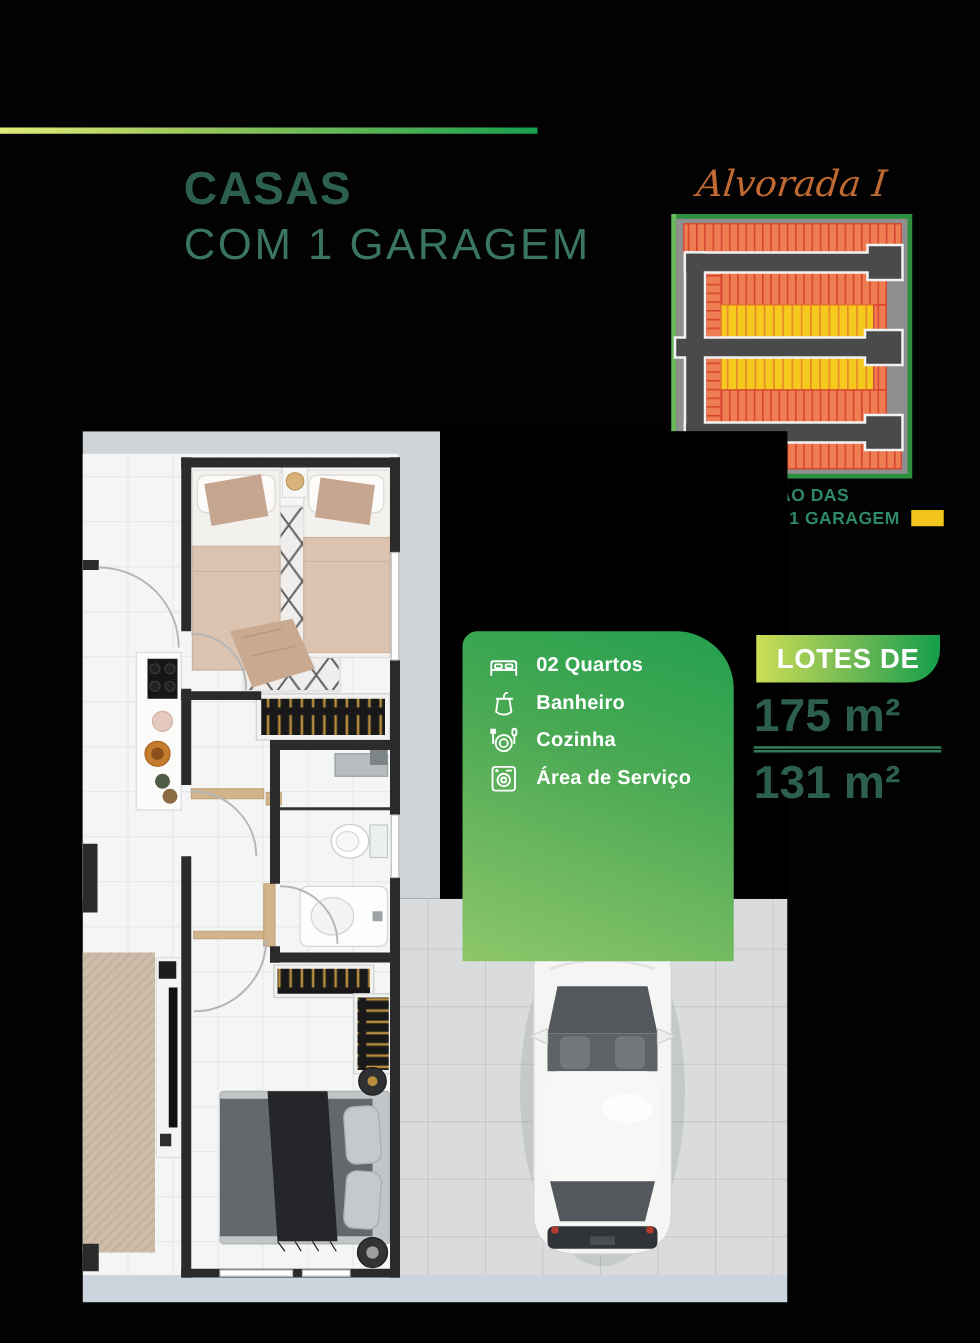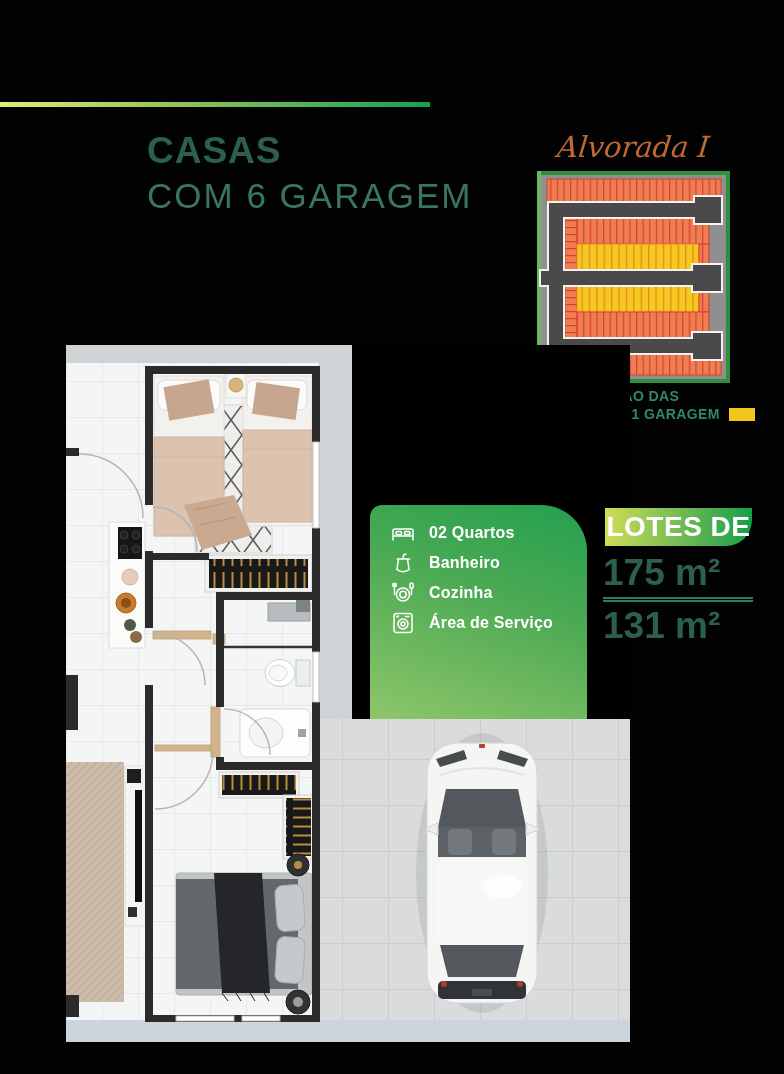--- a/index.html
+++ b/index.html
@@ -12,46 +12,46 @@
   .title .t2{font-size:35px;font-weight:400;letter-spacing:2px;color:#3a7560;}
   .alvorada{position:absolute;left:537px;top:130px;width:193px;text-align:center;
         font-family:"DejaVu Serif","Liberation Serif",serif;font-style:italic;
         font-size:29px;color:#c06a33;transform:skewX(-6deg);}
   .map{position:absolute;left:537px;top:171px;width:193px;height:212px;}
   .map-caption{position:absolute;left:538px;top:387px;color:#2e8a66;font-size:14px;
         font-weight:700;letter-spacing:.4px;line-height:18px;}
   .cap-row{display:flex;align-items:center;}
   .swatch{display:inline-block;width:26px;height:13px;background:#f2c51d;margin-left:9px;}
   .floorplan{position:absolute;left:66px;top:345px;width:564px;height:697px;}
-  .feature-panel{position:absolute;left:370px;top:505px;width:217px;height:214px;
+  .feature-panel{position:absolute;left:370px;top:505px;width:217px;height:264px;
         border-radius:12px 46px 0 0;
         background:linear-gradient(200deg,#23a04f 0%,#4aa953 40%,#8ec66a 100%);
         padding:13px 0 16px 20px;box-sizing:border-box;}
   .feat{display:flex;align-items:center;height:30px;gap:13px;}
   .feat .ficon{width:26px;height:26px;flex:0 0 26px;display:flex;align-items:center;}
   .feat .flabel{color:#fff;font-size:16px;font-weight:600;letter-spacing:.2px;white-space:nowrap;}
   .lotes-badge{position:absolute;left:605px;top:508px;width:147px;height:38px;
         border-radius:0 0 26px 0;display:flex;align-items:center;justify-content:center;
         background:linear-gradient(90deg,#cedd55 0%,#6cb854 55%,#149e4b 100%);
-        color:#fff;font-size:28px;font-weight:800;letter-spacing:.5px;}
+        color:#fff;font-size:22px;font-weight:800;letter-spacing:.5px;}
   .areas{position:absolute;left:603px;top:550px;width:150px;text-align:left;color:#2c5f4e;}
   .area{font-size:37px;font-weight:800;line-height:46px;}
   .sep{height:0;border-bottom:2px solid #2f7e5b;margin:1px 0;}
   svg{display:block;}
 </style>
 </head>
 <body>
 
 <div class="page">
 
   <div class="accent-line"></div>
 
   <div class="title">
     <div class="t1">CASAS</div>
-    <div class="t2">COM 6 GARAGEM</div>
+    <div class="t2">COM 1 GARAGEM</div>
   </div>
 
   <div class="alvorada">Alvorada I</div>
 
   <div class="map">
     <svg width="193" height="212" viewBox="0 0 193 212">
       <defs>
         <pattern id="pOV" width="6.6" height="60" patternUnits="userSpaceOnUse">
           <rect width="6.6" height="60" fill="#ee7e52"></rect>
             <rect width="1.2" height="60" fill="#d6402e"></rect>

